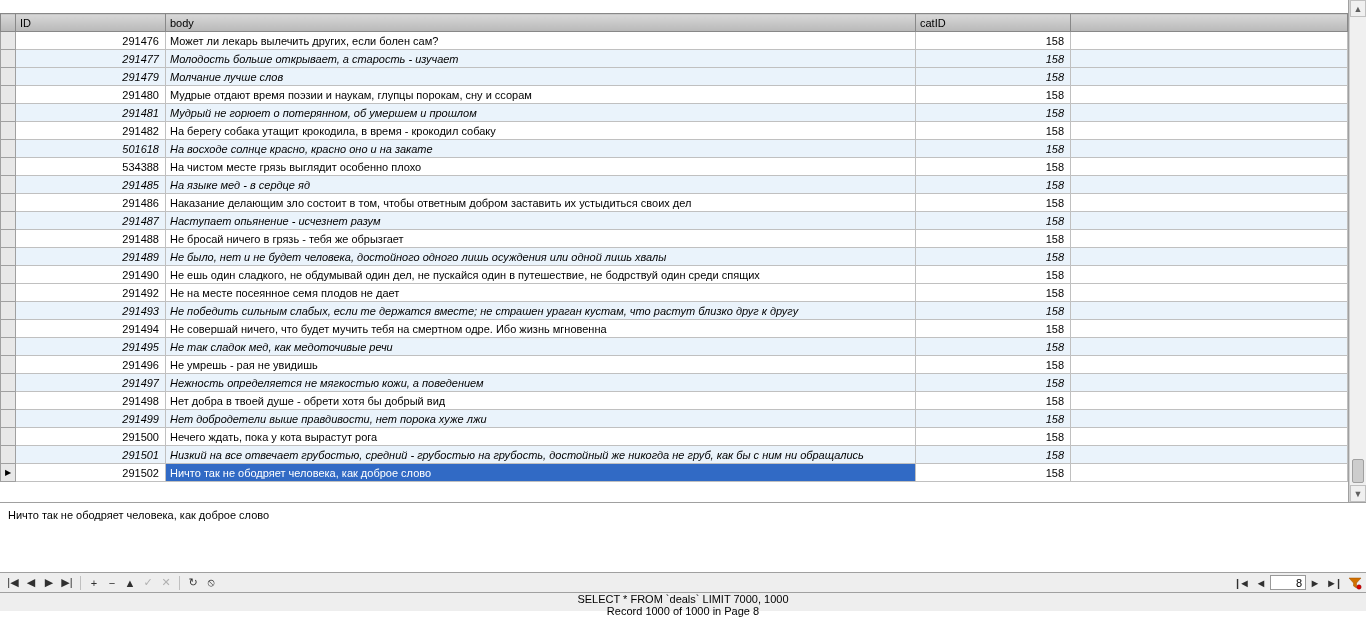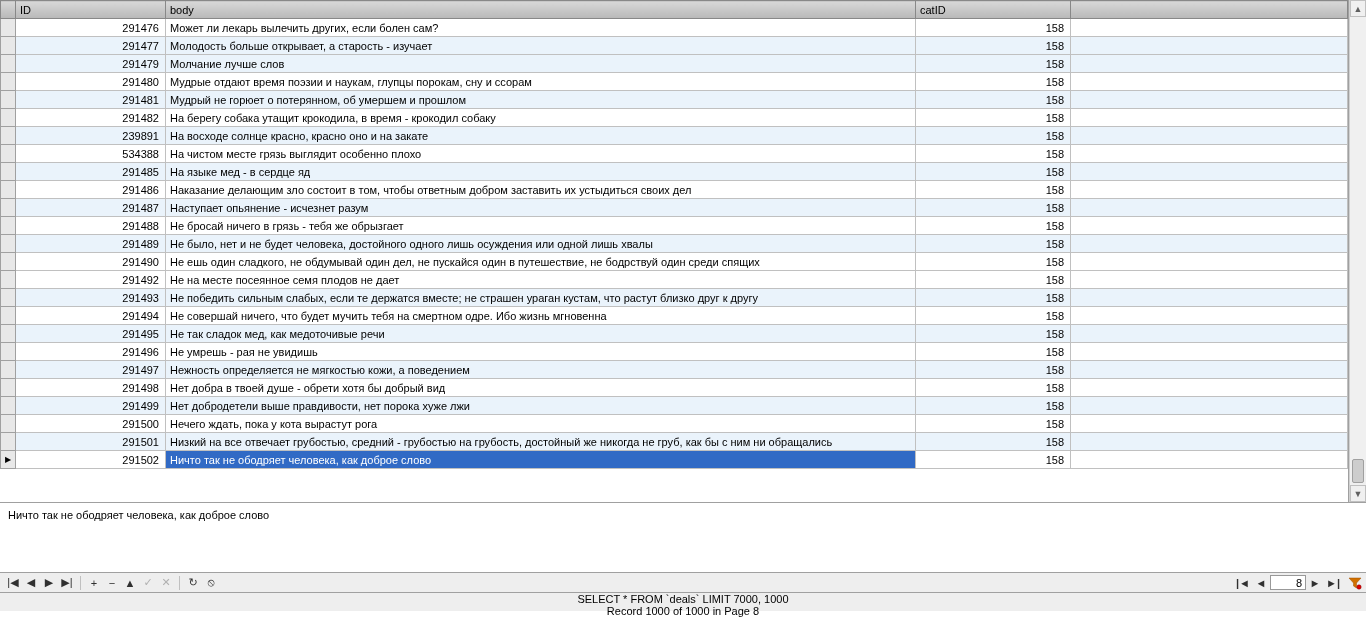--- a/index.html
+++ b/index.html
@@ -4,27 +4,27 @@
 <style>
 * { margin: 0; padding: 0; box-sizing: border-box; }
 html, body { width: 1366px; height: 624px; font-family: Arial, sans-serif; font-size: 11px; overflow: hidden; background: #fff; }
 .app { display: flex; flex-direction: column; width: 100%; height: 100%; }
 .grid-area { flex: 0 0 auto; height: 502px; display: flex; }
 .grid-table-wrap { flex: 1 1 auto; overflow: hidden; border-right: 1px solid #a0a0a0; }
 .vscroll { flex: 0 0 17px; display: flex; flex-direction: column; background: #f0f0f0; border-left: 1px solid #d0d0d0; }
 .vscroll .up, .vscroll .down { height: 17px; display: flex; align-items: center; justify-content: center; cursor: pointer; background: #f0f0f0; border: 1px solid #c0c0c0; font-size: 9px; color: #606060; }
 .vscroll .track { flex: 1; position: relative; background: #f0f0f0; }
 .vscroll .thumb { position: absolute; left: 2px; right: 2px; bottom: 2px; height: 24px; background: #cdcdcd; border: 1px solid #a0a0a0; border-radius: 2px; }
-table { border-collapse: collapse; width: 100%; table-layout: fixed; }
+table { border-collapse: collapse; width: 100%; table-layout: fixed; margin-top: 13px; }
 th { background: #bfbfbf; background: linear-gradient(#d8d8d8,#b8b8b8); border: 1px solid #888; padding: 2px 4px; text-align: left; font-weight: normal; font-size: 11px; height: 18px; white-space: nowrap; overflow: hidden; }
 td { border: 1px solid #c0c0c0; padding: 1px 4px; font-size: 11px; height: 18px; white-space: nowrap; overflow: hidden; text-overflow: ellipsis; }
 td.id { text-align: right; padding-right: 6px; }
 td.cat { text-align: right; padding-right: 6px; }
 td.rowhdr { background: #e8e8e8; width: 14px; border: 1px solid #a0a0a0; }
-tr.alt td:not(.rowhdr) { background: #eaf3fb; }
+tr.alt td:not(.rowhdr) { background: #eaf3fb; font-style: italic; }
 tr.sel td.body { background: #316ac5; color: #fff; }
 tr.sel td.rowhdr::before { content: "▶"; font-size: 8px; color: #000; display: block; text-align: center; }
 col.c-hdr { width: 15px; }
 col.c-id { width: 150px; }
 col.c-body { width: 750px; }
 col.c-cat { width: 155px; }
 col.c-blank { width: auto; }
 .detail { height: 71px; border-top: 1px solid #a0a0a0; border-bottom: 1px solid #a0a0a0; padding: 6px 8px; background: #fff; font-size: 11px; overflow: auto; }
 .nav { height: 20px; background: #eeeeee; display: flex; align-items: center; padding: 0 4px; border-bottom: 1px solid #a0a0a0; }
 .nav .btn { width: 18px; height: 16px; display: inline-flex; align-items: center; justify-content: center; cursor: pointer; color: #303030; font-size: 11px; }
@@ -100,21 +100,21 @@
             </tr>
             <tr>
               <td class="rowhdr"></td>
               <td class="id">291482</td>
               <td class="body">На берегу собака утащит крокодила, в время - крокодил собаку</td>
               <td class="cat">158</td>
               <td></td>
             </tr>
             <tr class="alt">
               <td class="rowhdr"></td>
-              <td class="id">239891</td>
+              <td class="id">501618</td>
               <td class="body">На восходе солнце красно, красно оно и на закате</td>
               <td class="cat">158</td>
               <td></td>
             </tr>
             <tr>
               <td class="rowhdr"></td>
               <td class="id">534388</td>
               <td class="body">На чистом месте грязь выглядит особенно плохо</td>
               <td class="cat">158</td>
               <td></td>

